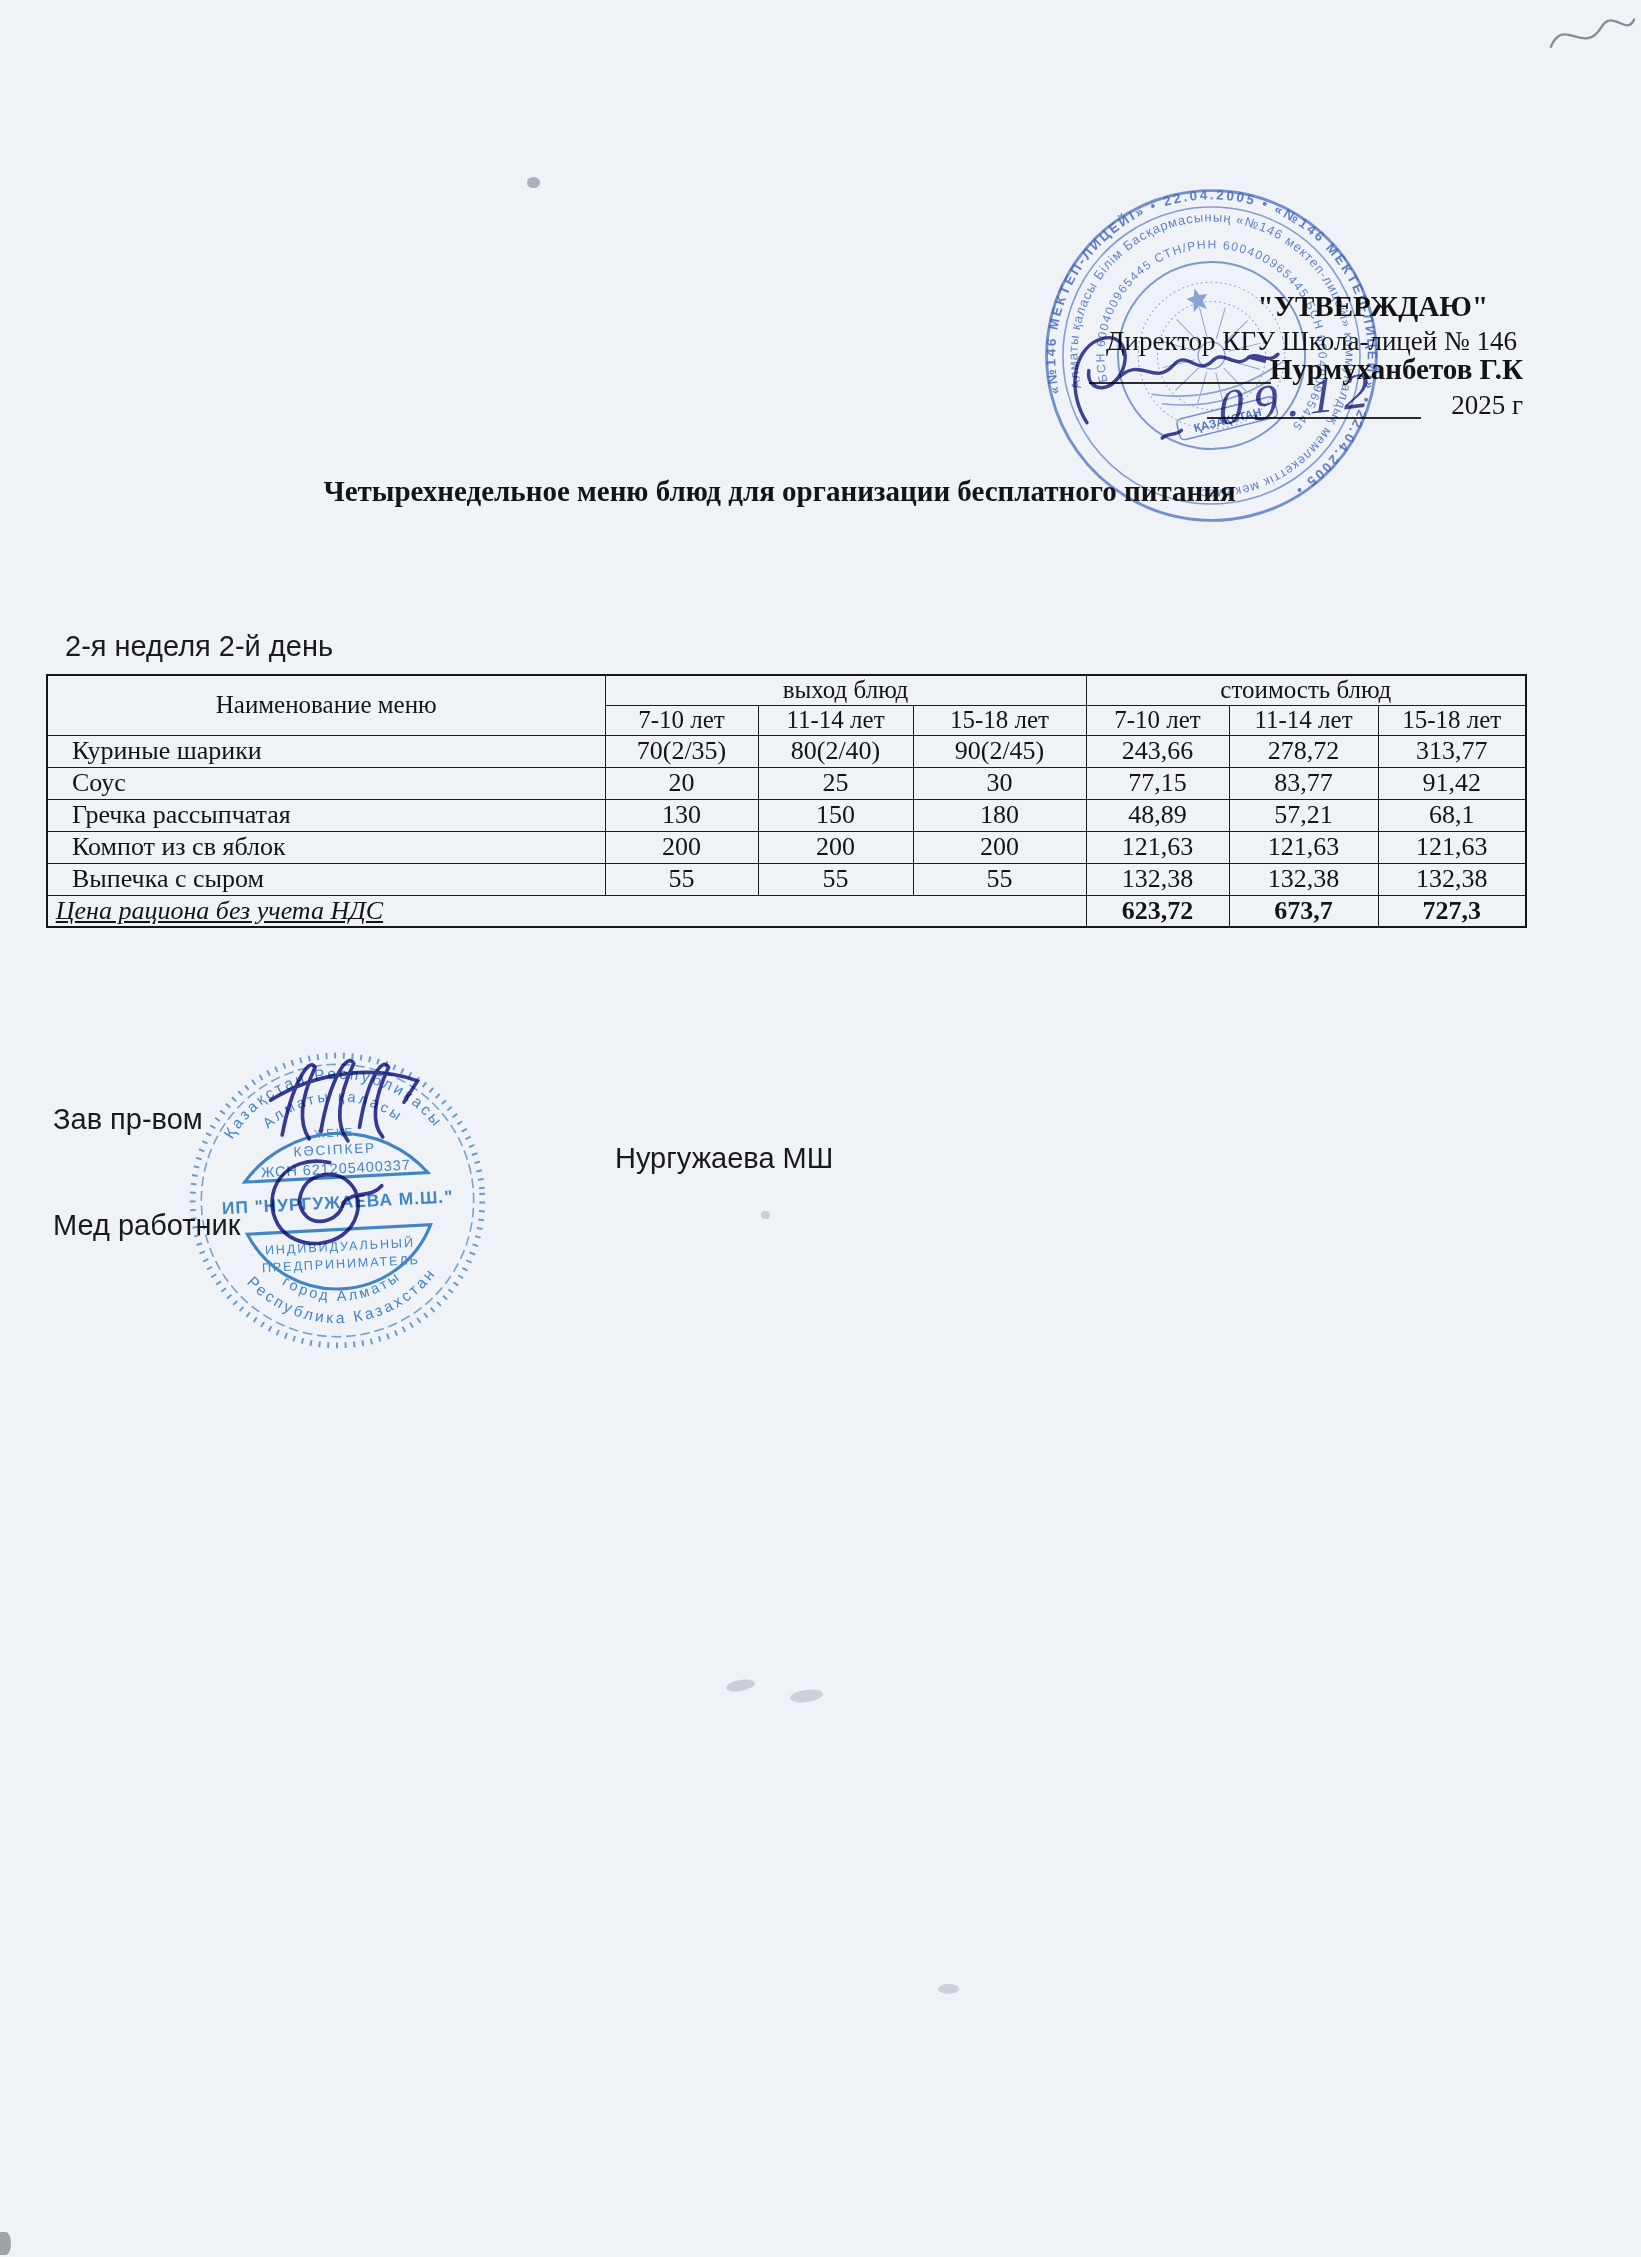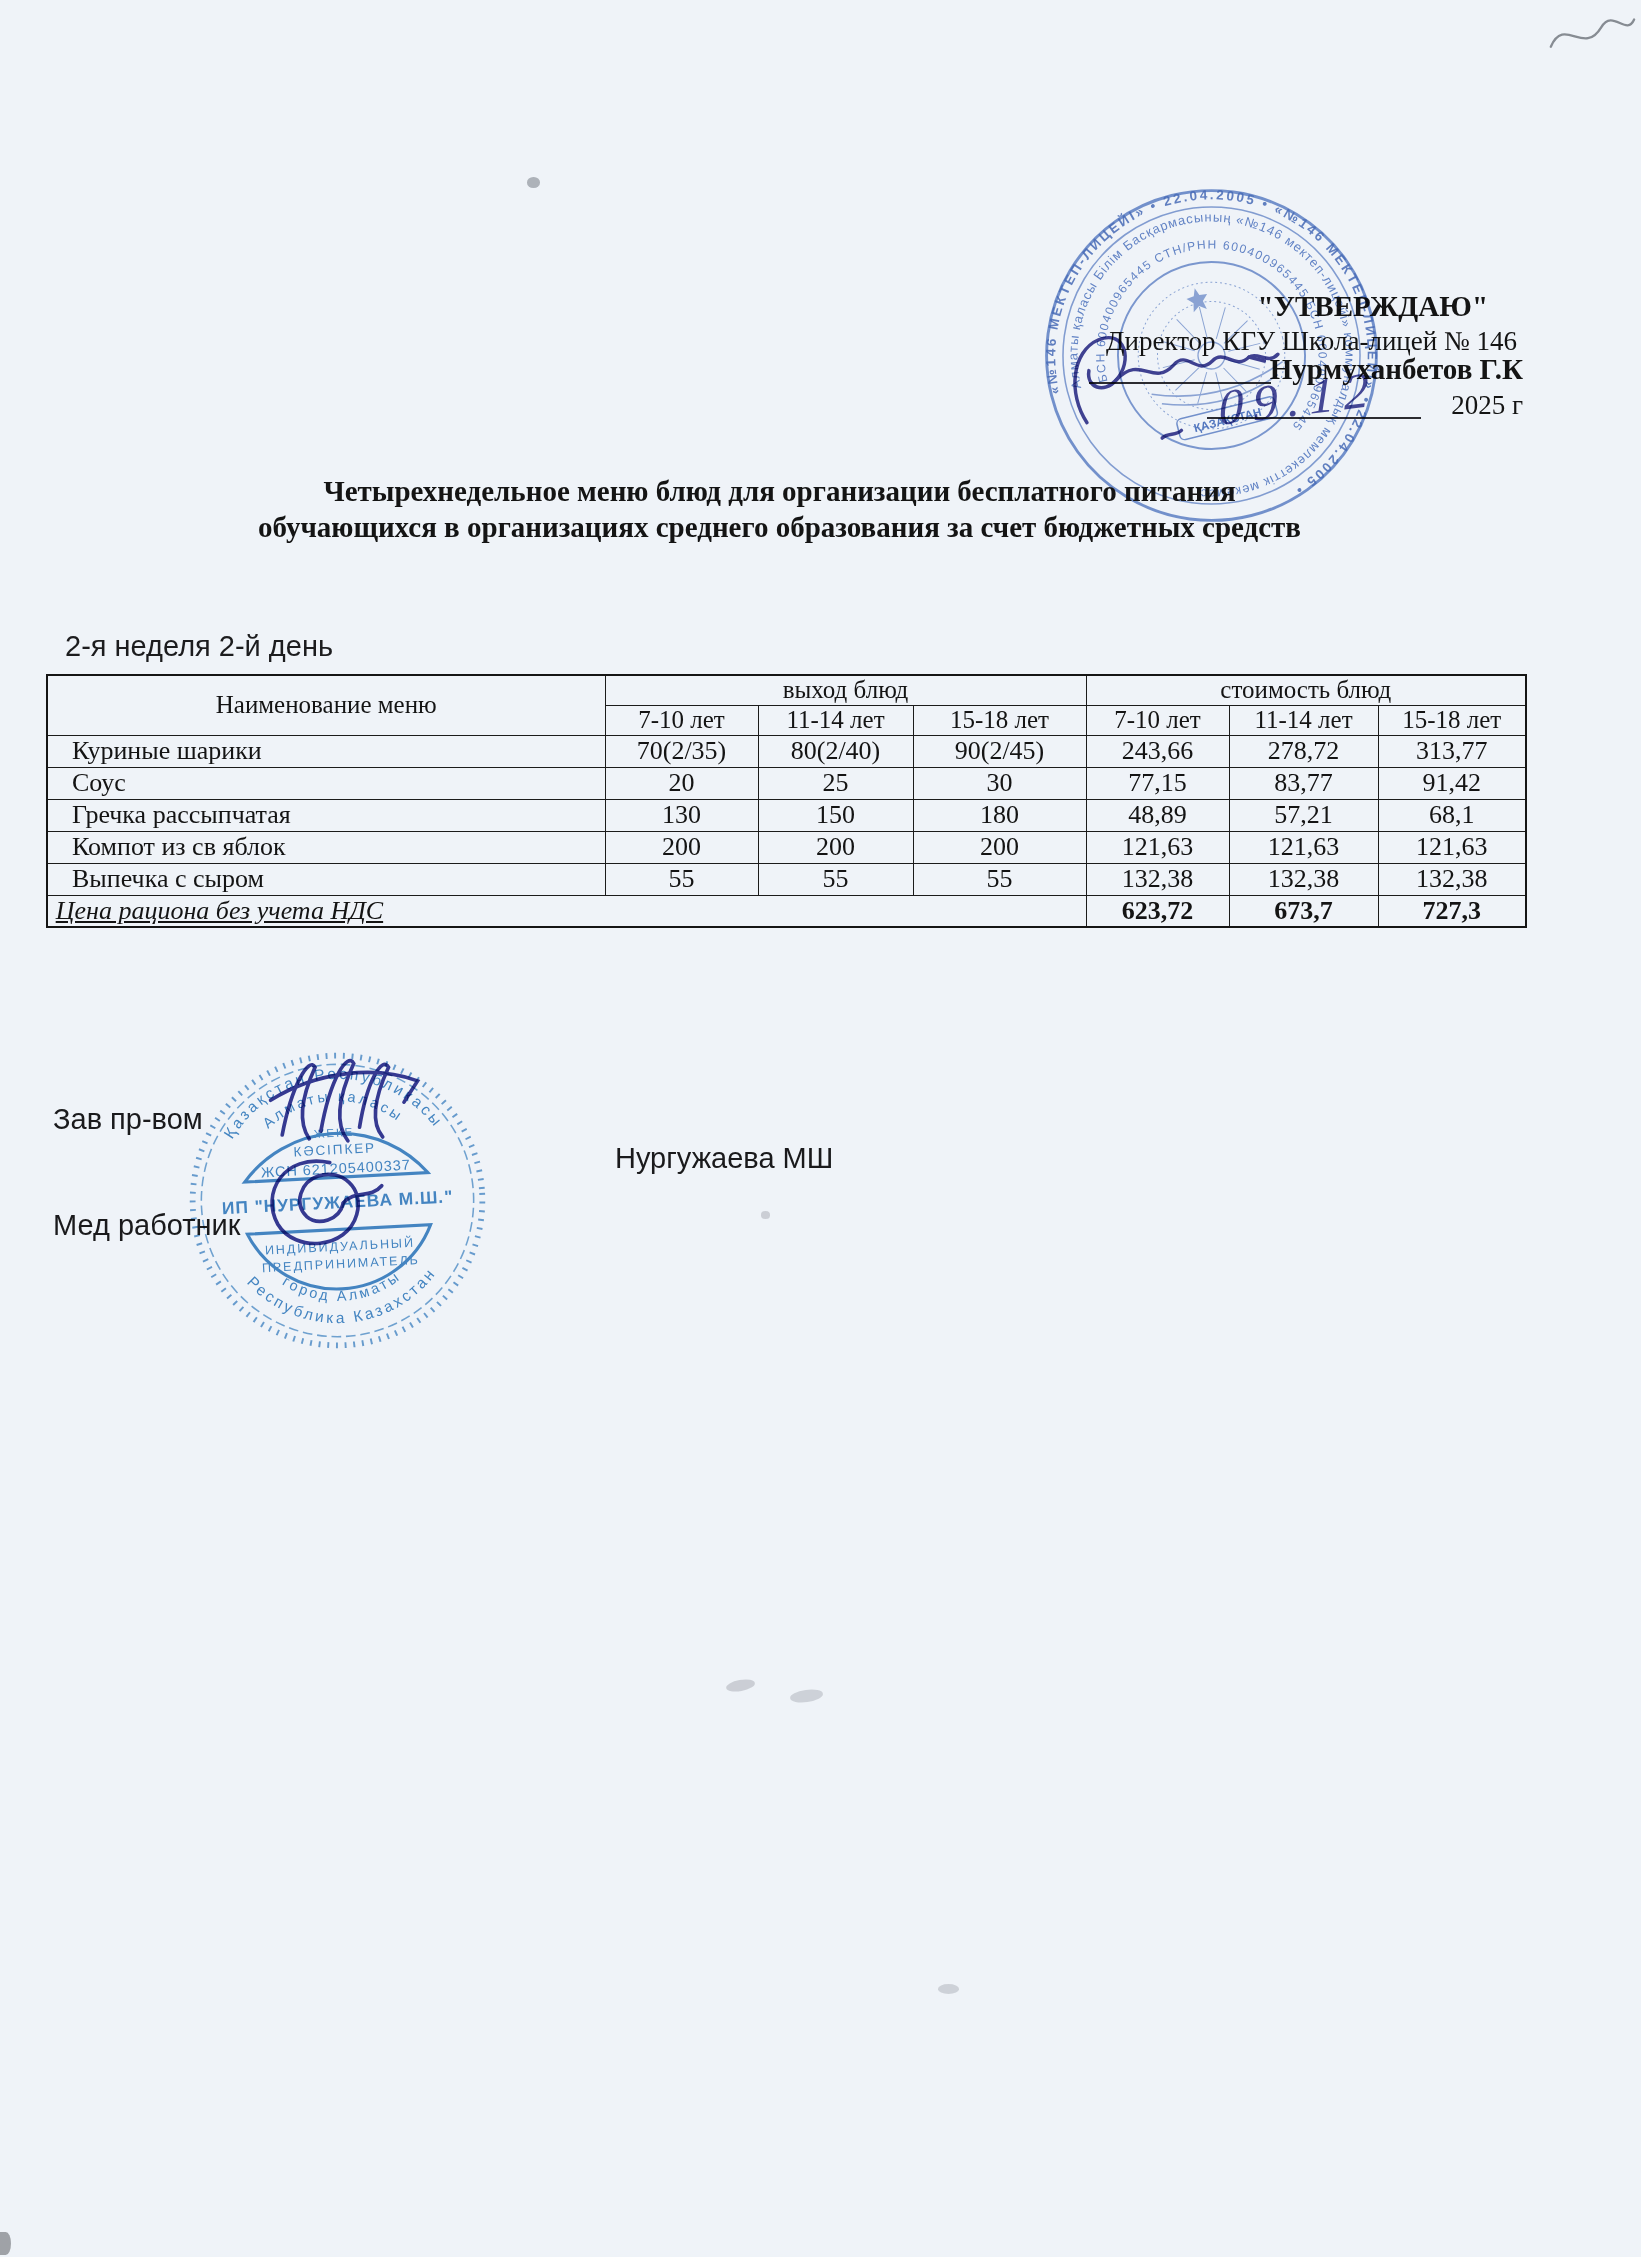--- a/index.html
+++ b/index.html
@@ -114,21 +114,20 @@
   <g fill="none" stroke="#33358c" stroke-width="3.6" stroke-linecap="round" opacity=".92">
     <path d="M28,102 C8,72 12,28 40,16 C68,5 76,38 58,58 C46,72 27,66 30,48"></path>
     <path d="M58,58 C84,30 96,66 118,42 C132,26 142,54 158,38 C170,25 182,48 196,34 L212,38"></path>
     <path d="M196,34 C205,28 216,42 226,31"></path>
     <path d="M106,118 C112,112 120,116 126,110"></path>
   </g>
 </svg>
 
 <div id="title">
   <div>Четырехнедельное меню блюд для организации бесплатного питания</div>
-  <div>обучающихся в организациях среднего образования за счет бюджетных средств</div>
 </div>
 
 <div id="week">2-я неделя  2-й день</div>
 
 <table id="menu-table">
   <colgroup>
     <col style="width:558px">
       <col style="width:153px">
       <col style="width:155px">
       <col style="width:173px">

